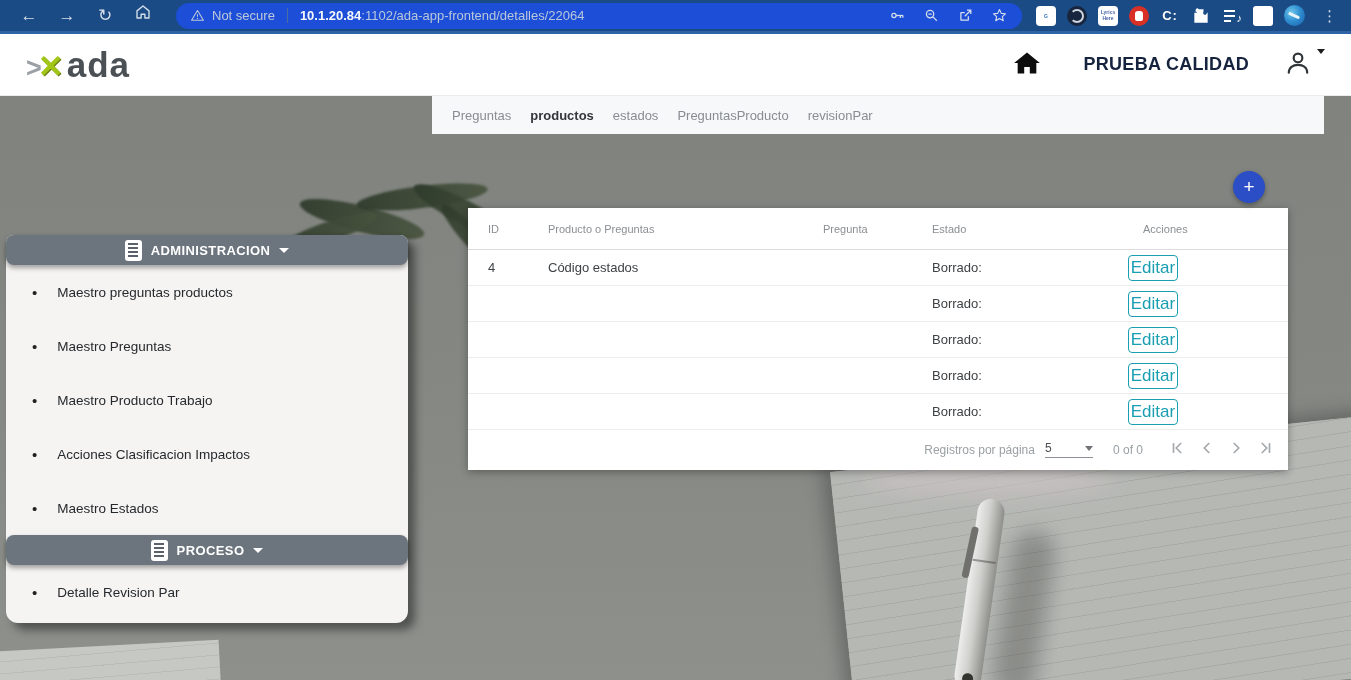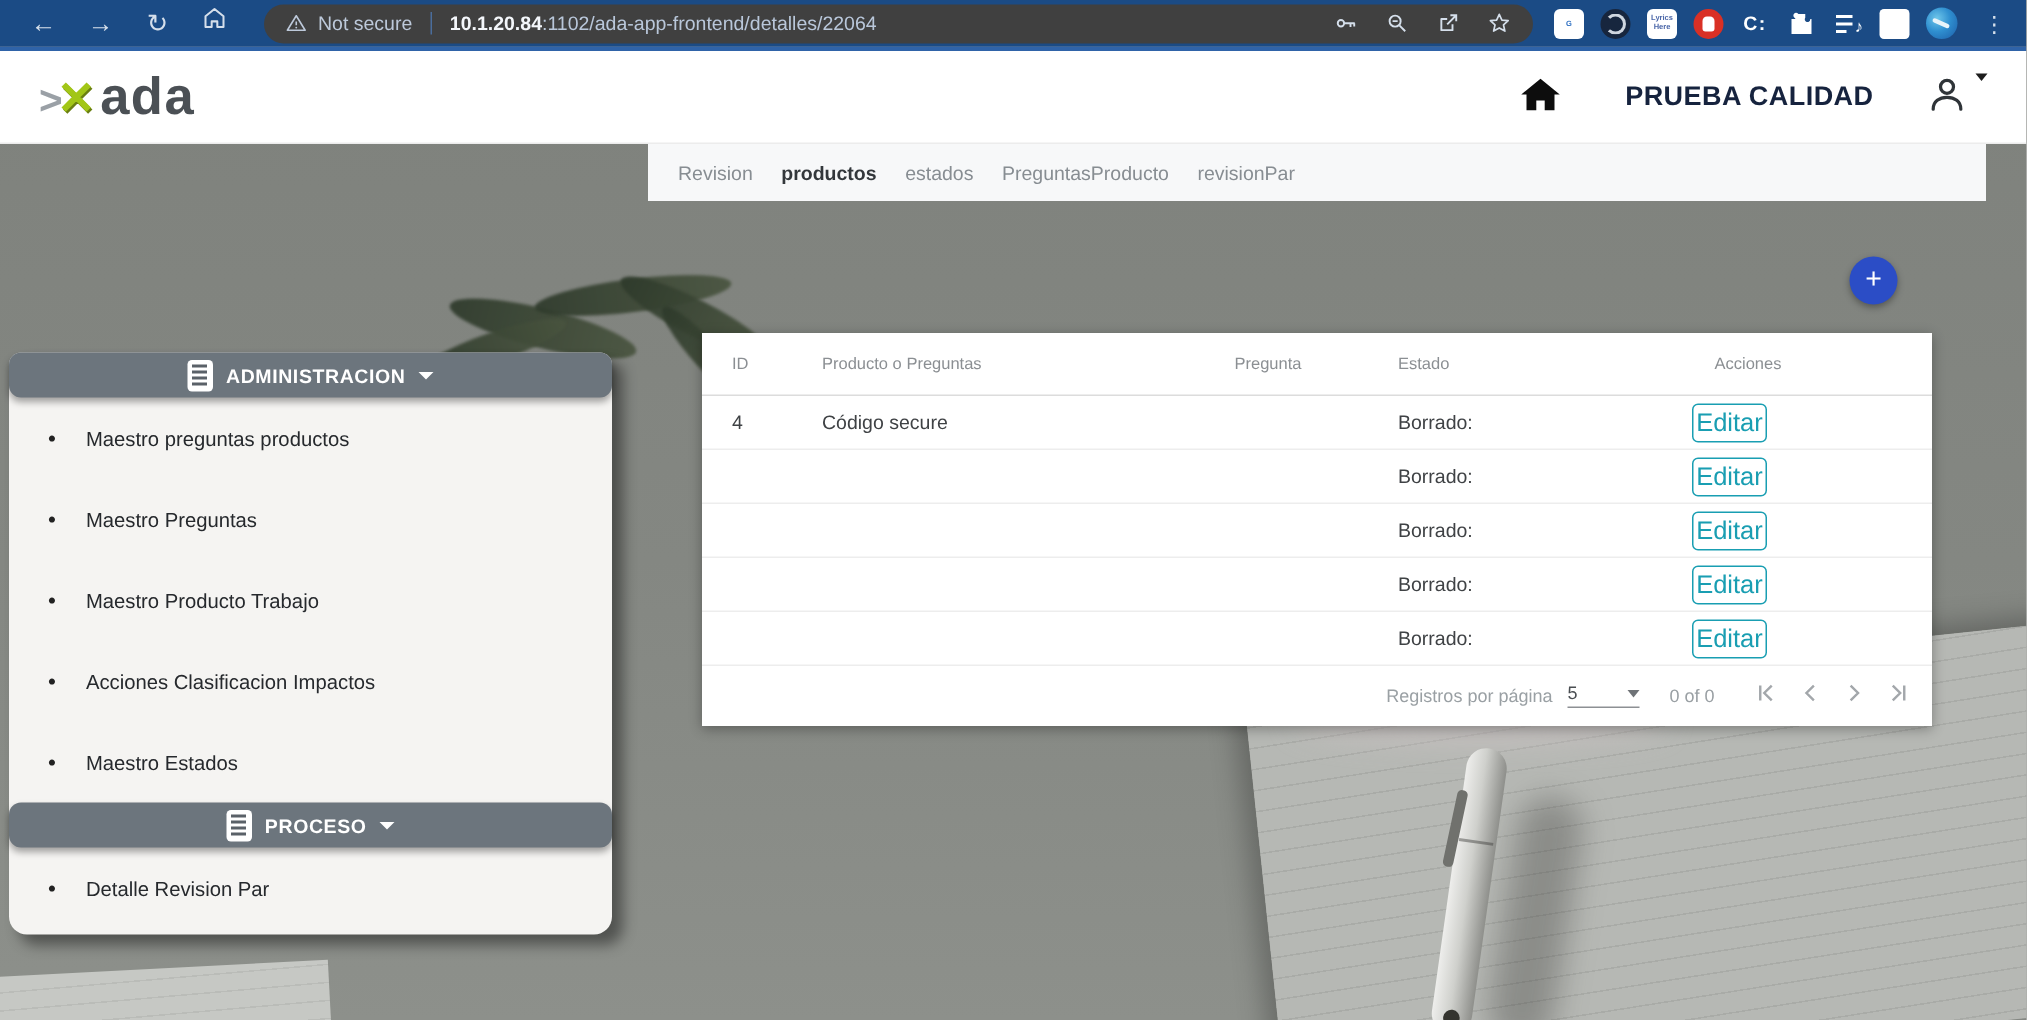--- a/index.html
+++ b/index.html
@@ -23,21 +23,21 @@
   .pen { position:absolute; left:966px; top:498px; width:27px; height:192px; transform:rotate(8deg); border-radius:14px; z-index:2;
     background:linear-gradient(90deg,#eeeeec 0%,#cfd0cc 45%,#8e8f8b 100%); }
   .pen::before { content:""; position:absolute; left:2px; top:62px; width:23px; height:2px; background:rgba(60,60,58,.45); }
   .pen::after { content:""; position:absolute; left:8px; bottom:5px; width:11px; height:11px; border-radius:50%; background:#34342f; }
   .pen-clip { position:absolute; left:-5px; top:30px; width:7px; height:52px; background:#70716d; border-radius:3px; transform:rotate(4deg); }
 
   
   .chrome { position:absolute; top:0; left:0; width:100%; height:31px; background:#1b4b85; display:flex; align-items:center; padding:0 10px; z-index:10; }
   .chrome-strip { position:absolute; top:31px; left:0; width:100%; height:3px; background:#2f63a8; z-index:10; }
   .cbtn { width:38px; height:26px; border:none; background:transparent; color:#d5dfeb; font-size:17px; line-height:26px; text-align:center; cursor:pointer; }
-  .urlbar { margin-left:14px; width:846px; height:26px; border-radius:13px; background:#404040; display:flex; align-items:center; padding:0 14px; }
+  .urlbar { margin-left:14px; width:846px; height:26px; border-radius:13px; background:#1d4ed8; display:flex; align-items:center; padding:0 14px; }
   .urlbar svg { flex:0 0 auto; }
   .notsecure { color:#bdc9da; font-size:13px; margin-left:7px; }
   .url-div { width:1px; height:15px; background:#4a6d9c; margin:0 12px; }
   .url-text { font-size:13px; color:#b9c7da; white-space:nowrap; }
   .url-text b { color:#f4f7fb; font-weight:700; }
   .pill-icons { margin-left:auto; display:flex; align-items:center; gap:17px; }
   .ext-area { display:flex; align-items:center; gap:11px; margin-left:14px; }
   .ext { width:20px; height:20px; display:flex; align-items:center; justify-content:center; border-radius:4px; font-size:9px; cursor:pointer; }
   .ext-doc { background:#fff; color:#2d6fc2; font-size:5px; font-weight:700; }
   .ext-spiral { background:#17263e; border-radius:50%; position:relative; }
@@ -69,21 +69,21 @@
 
   
   .tabstrip { position:absolute; left:432px; top:96px; width:892px; height:38px; background:#f7f8f9; display:flex; align-items:center; gap:19px; padding-left:20px; z-index:3; }
   .tab { font-size:13px; color:#878d92; background:none; border:none; cursor:pointer; }
   .tab.active { color:#33373b; font-weight:700; }
 
   
   .fab { position:absolute; left:1233px; top:171px; width:32px; height:32px; border-radius:50%; background:#2b4dc6; color:#fff; font-size:19px; font-weight:300; line-height:30px; text-align:center; border:none; cursor:pointer; z-index:6; box-shadow:0 2px 5px rgba(0,0,0,.35); }
 
   
-  .card { position:absolute; left:468px; top:222px; width:820px; height:262px; background:#fff; z-index:4; box-shadow:0 2px 8px rgba(0,0,0,.32); }
+  .card { position:absolute; left:468px; top:208px; width:820px; height:262px; background:#fff; z-index:4; box-shadow:0 2px 8px rgba(0,0,0,.32); }
   .trow { display:grid; grid-template-columns:80px 275px 109px 196px 160px; align-items:center; }
   .thead { height:42px; border-bottom:1px solid #dcdcdc; }
   .thead span { font-size:11px; color:#8b8f93; }
   .col-id { padding-left:20px; }
   .col-acc-h { padding-left:15px; }
   .tdata { height:36px; border-bottom:1px solid #ededed; font-size:13px; color:#3f4245; }
   .editar { width:50px; height:26px; background:#fff; border:1.5px solid #199eb2; border-radius:4px; color:#199eb2; font-size:17px; cursor:pointer; justify-self:start; }
   .tfoot { height:39px; display:flex; align-items:center; justify-content:flex-end; padding-right:12px; }
   .pg-label { font-size:12px; color:#9aa0a4; }
   .pg-select { display:flex; align-items:center; margin-left:10px; cursor:pointer; border-bottom:1px solid #8d9094; padding-bottom:2px; width:48px; }
@@ -201,41 +201,41 @@
         <svg width="26" height="26" viewBox="0 0 24 24">
             <circle cx="12" cy="7.3" r="4" fill="none" stroke="#2f3438" stroke-width="2"></circle>
             <path d="M3.5 21 c0-4.8 3.8-7.3 8.5-7.3 s8.5 2.5 8.5 7.3" fill="none" stroke="#2f3438" stroke-width="2" stroke-linecap="round"></path>
           </svg>
         <span class="user-caret"></span>
       </button>
     </div>
   </div>
 
   <div class="tabstrip">
-    <button class="tab">Revision</button>
+    <button class="tab">Preguntas</button>
     <button class="tab active">productos</button>
     <button class="tab">estados</button>
     <button class="tab">PreguntasProducto</button>
     <button class="tab">revisionPar</button>
   </div>
 
   <button class="fab">+</button>
 
   <div class="card">
     <div class="trow thead">
       <span class="col-id">ID</span>
       <span>Producto o Preguntas</span>
       <span>Pregunta</span>
       <span>Estado</span>
       <span class="col-acc-h">Acciones</span>
     </div>
 
     <div class="trow tdata">
       <span class="col-id">4</span>
-      <span>Código secure</span>
+      <span>Código estados</span>
       <span></span>
       <span>Borrado:</span>
       <button class="editar">Editar</button>
     </div>
     <div class="trow tdata">
       <span class="col-id"></span>
       <span></span>
       <span></span>
       <span>Borrado:</span>
       <button class="editar">Editar</button>

